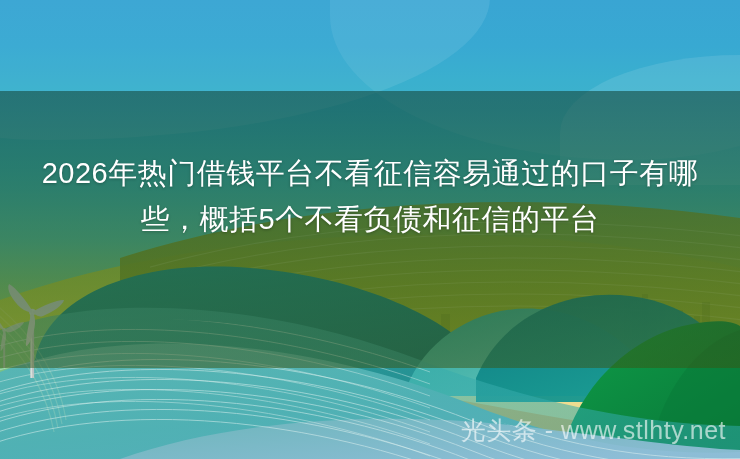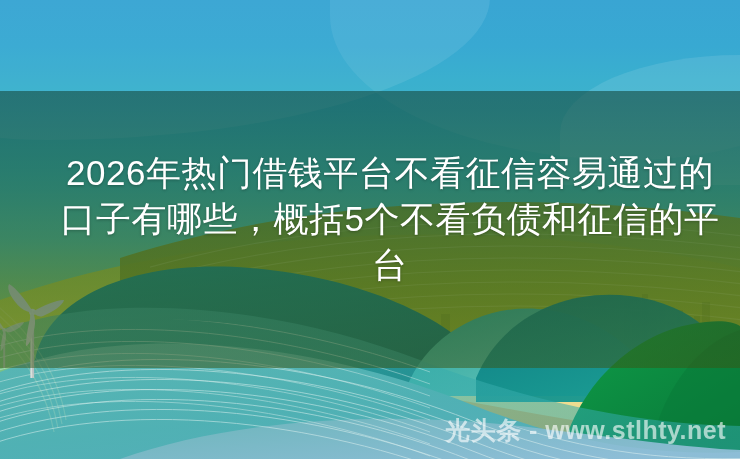--- a/index.html
+++ b/index.html
@@ -80,39 +80,38 @@
   }
 
   
   .title {
     position: absolute;
     left: 36px;
     top: 150px;
     width: 668px;
     text-align: center;
     color: #ffffff;
-    font-size: 35px;
+    font-size: 29px;
     line-height: 46px;
     letter-spacing: 0.5px;
     font-weight: 400;
     text-shadow: 0 1px 3px rgba(0,0,0,0.28);
     white-space: pre-line;
-    margin-left: 20px;
   }
 
   
   .watermark {
     position: absolute;
     right: 14px;
     bottom: 14px;
     color: rgba(255,255,255,0.62);
     font-size: 25px;
     line-height: 30px;
     letter-spacing: 0.5px;
-    font-weight: 700;
+    font-weight: 400;
     white-space: nowrap;
   }
 </style>
 </head>
 <body>
 
 <div id="poster">
 
   <div class="bg-base"></div>
   <div class="sky-blob b1"></div>

